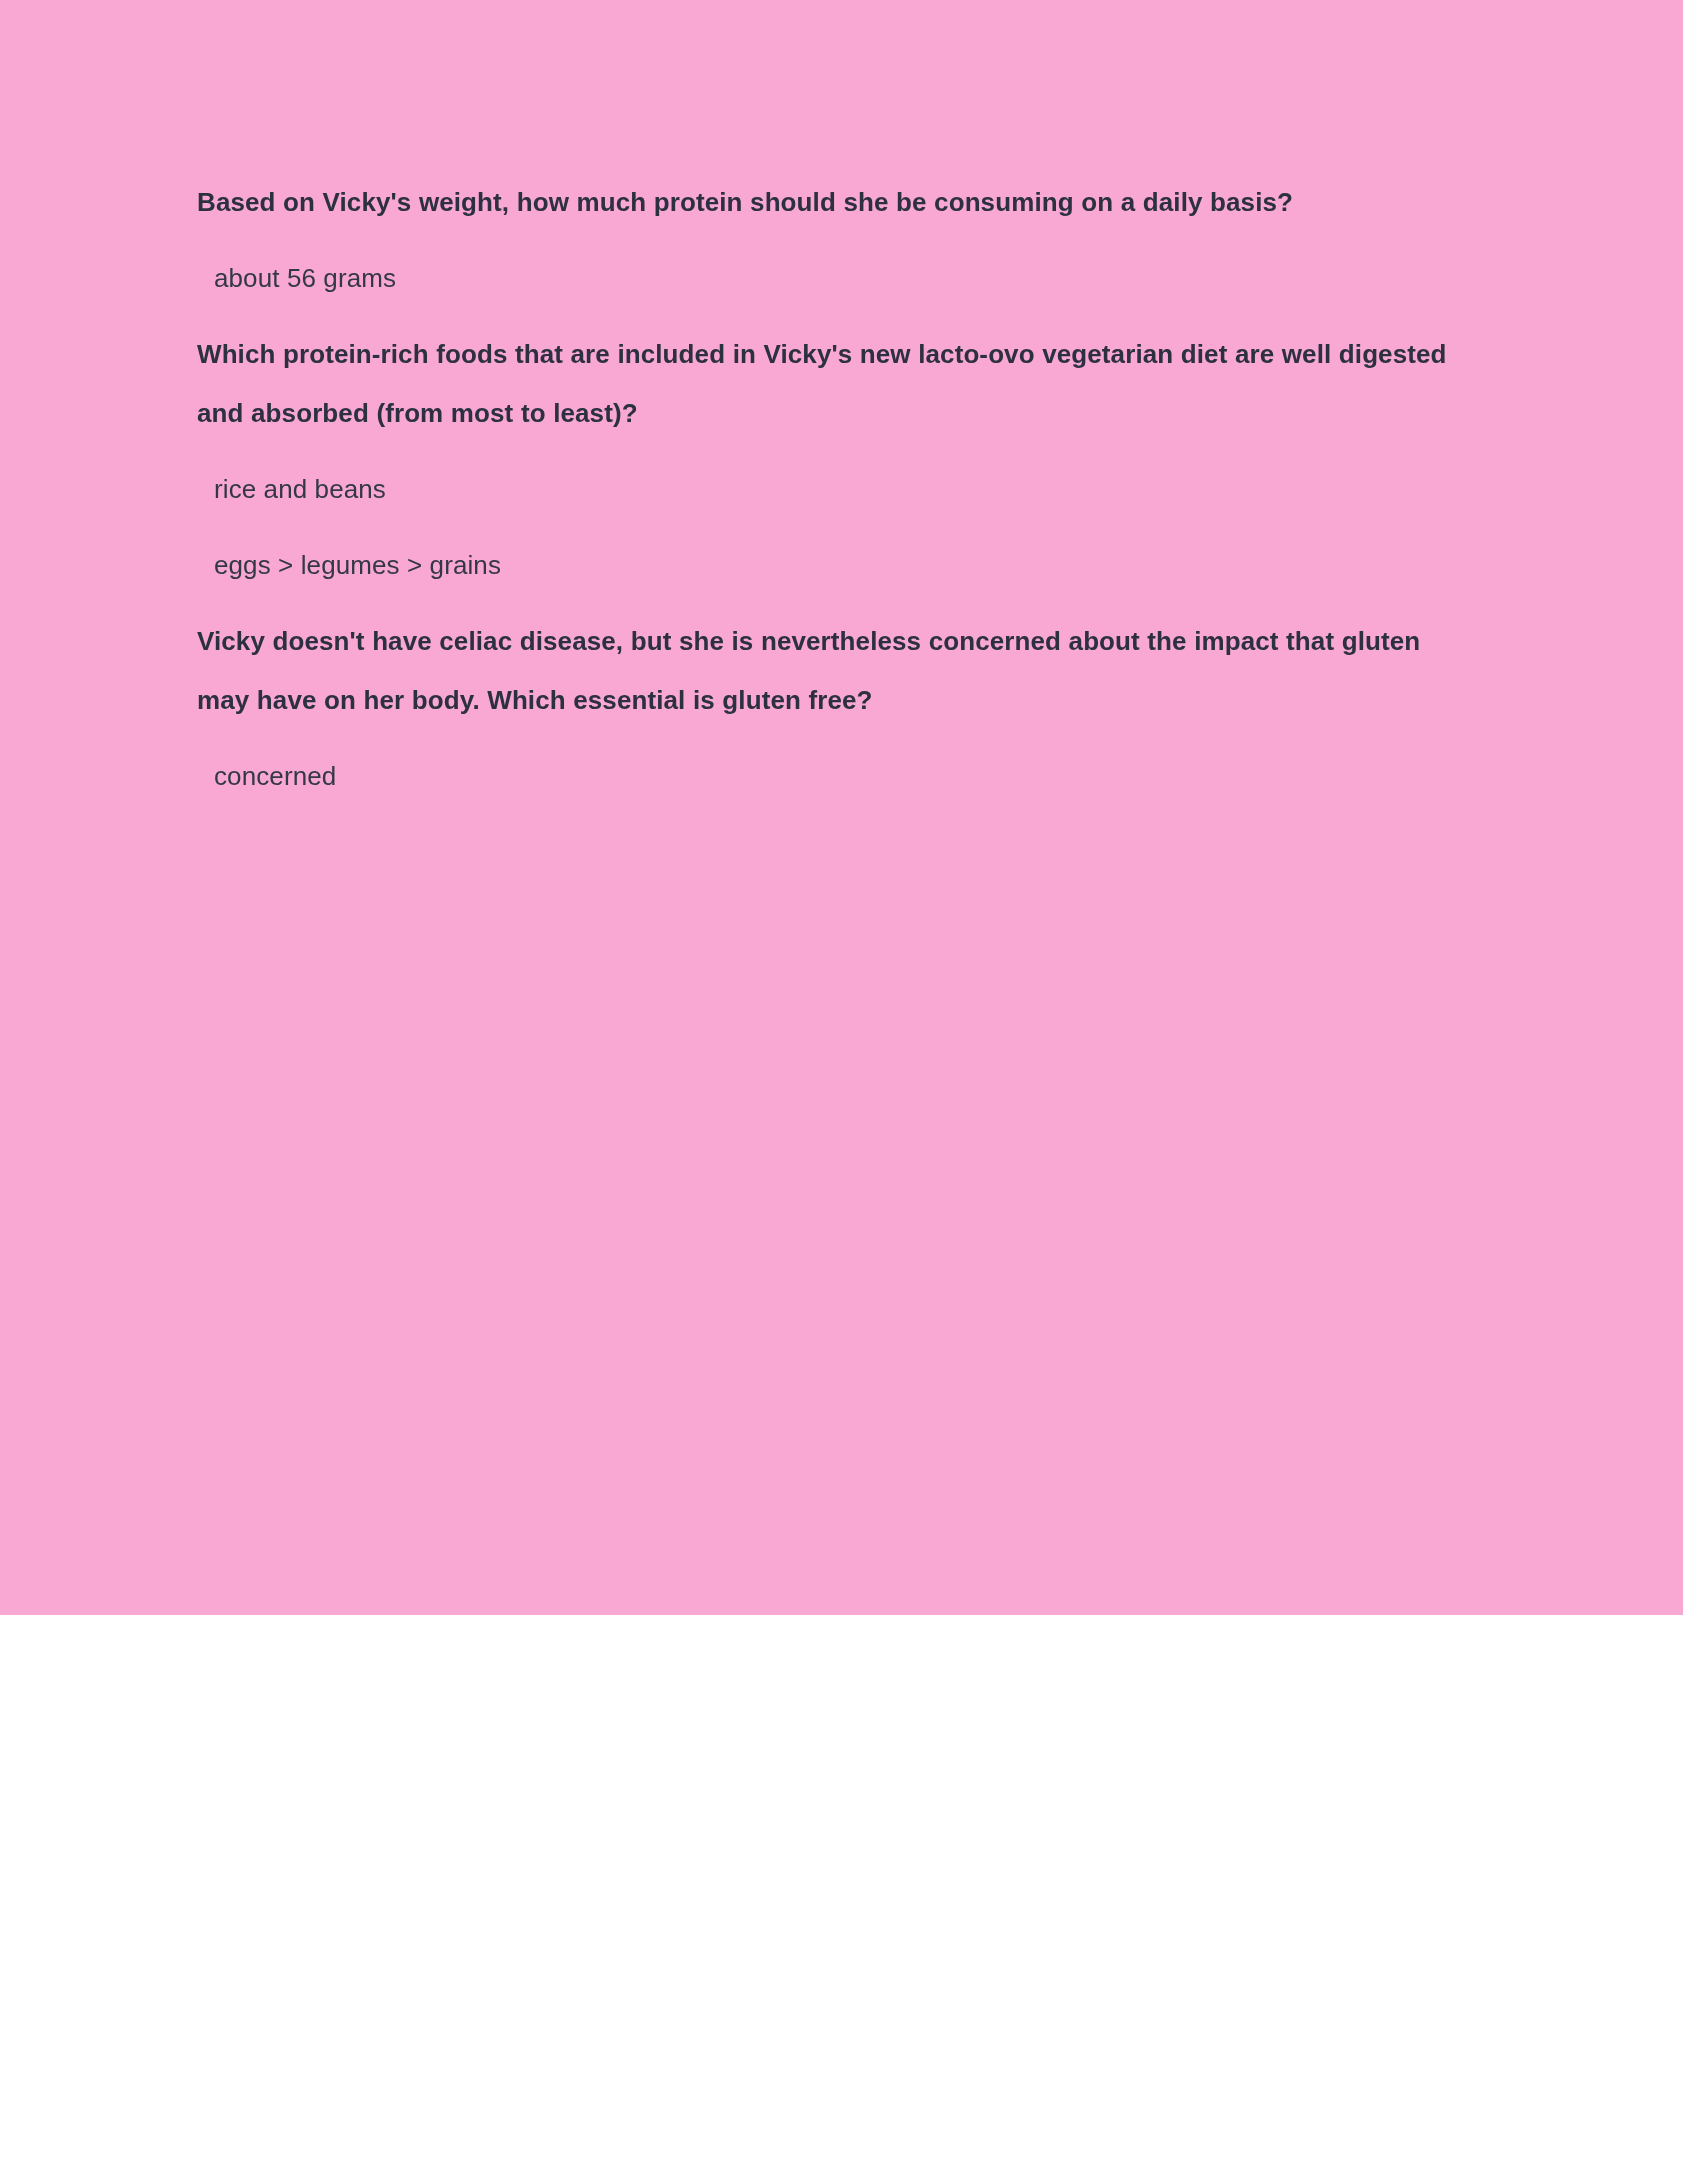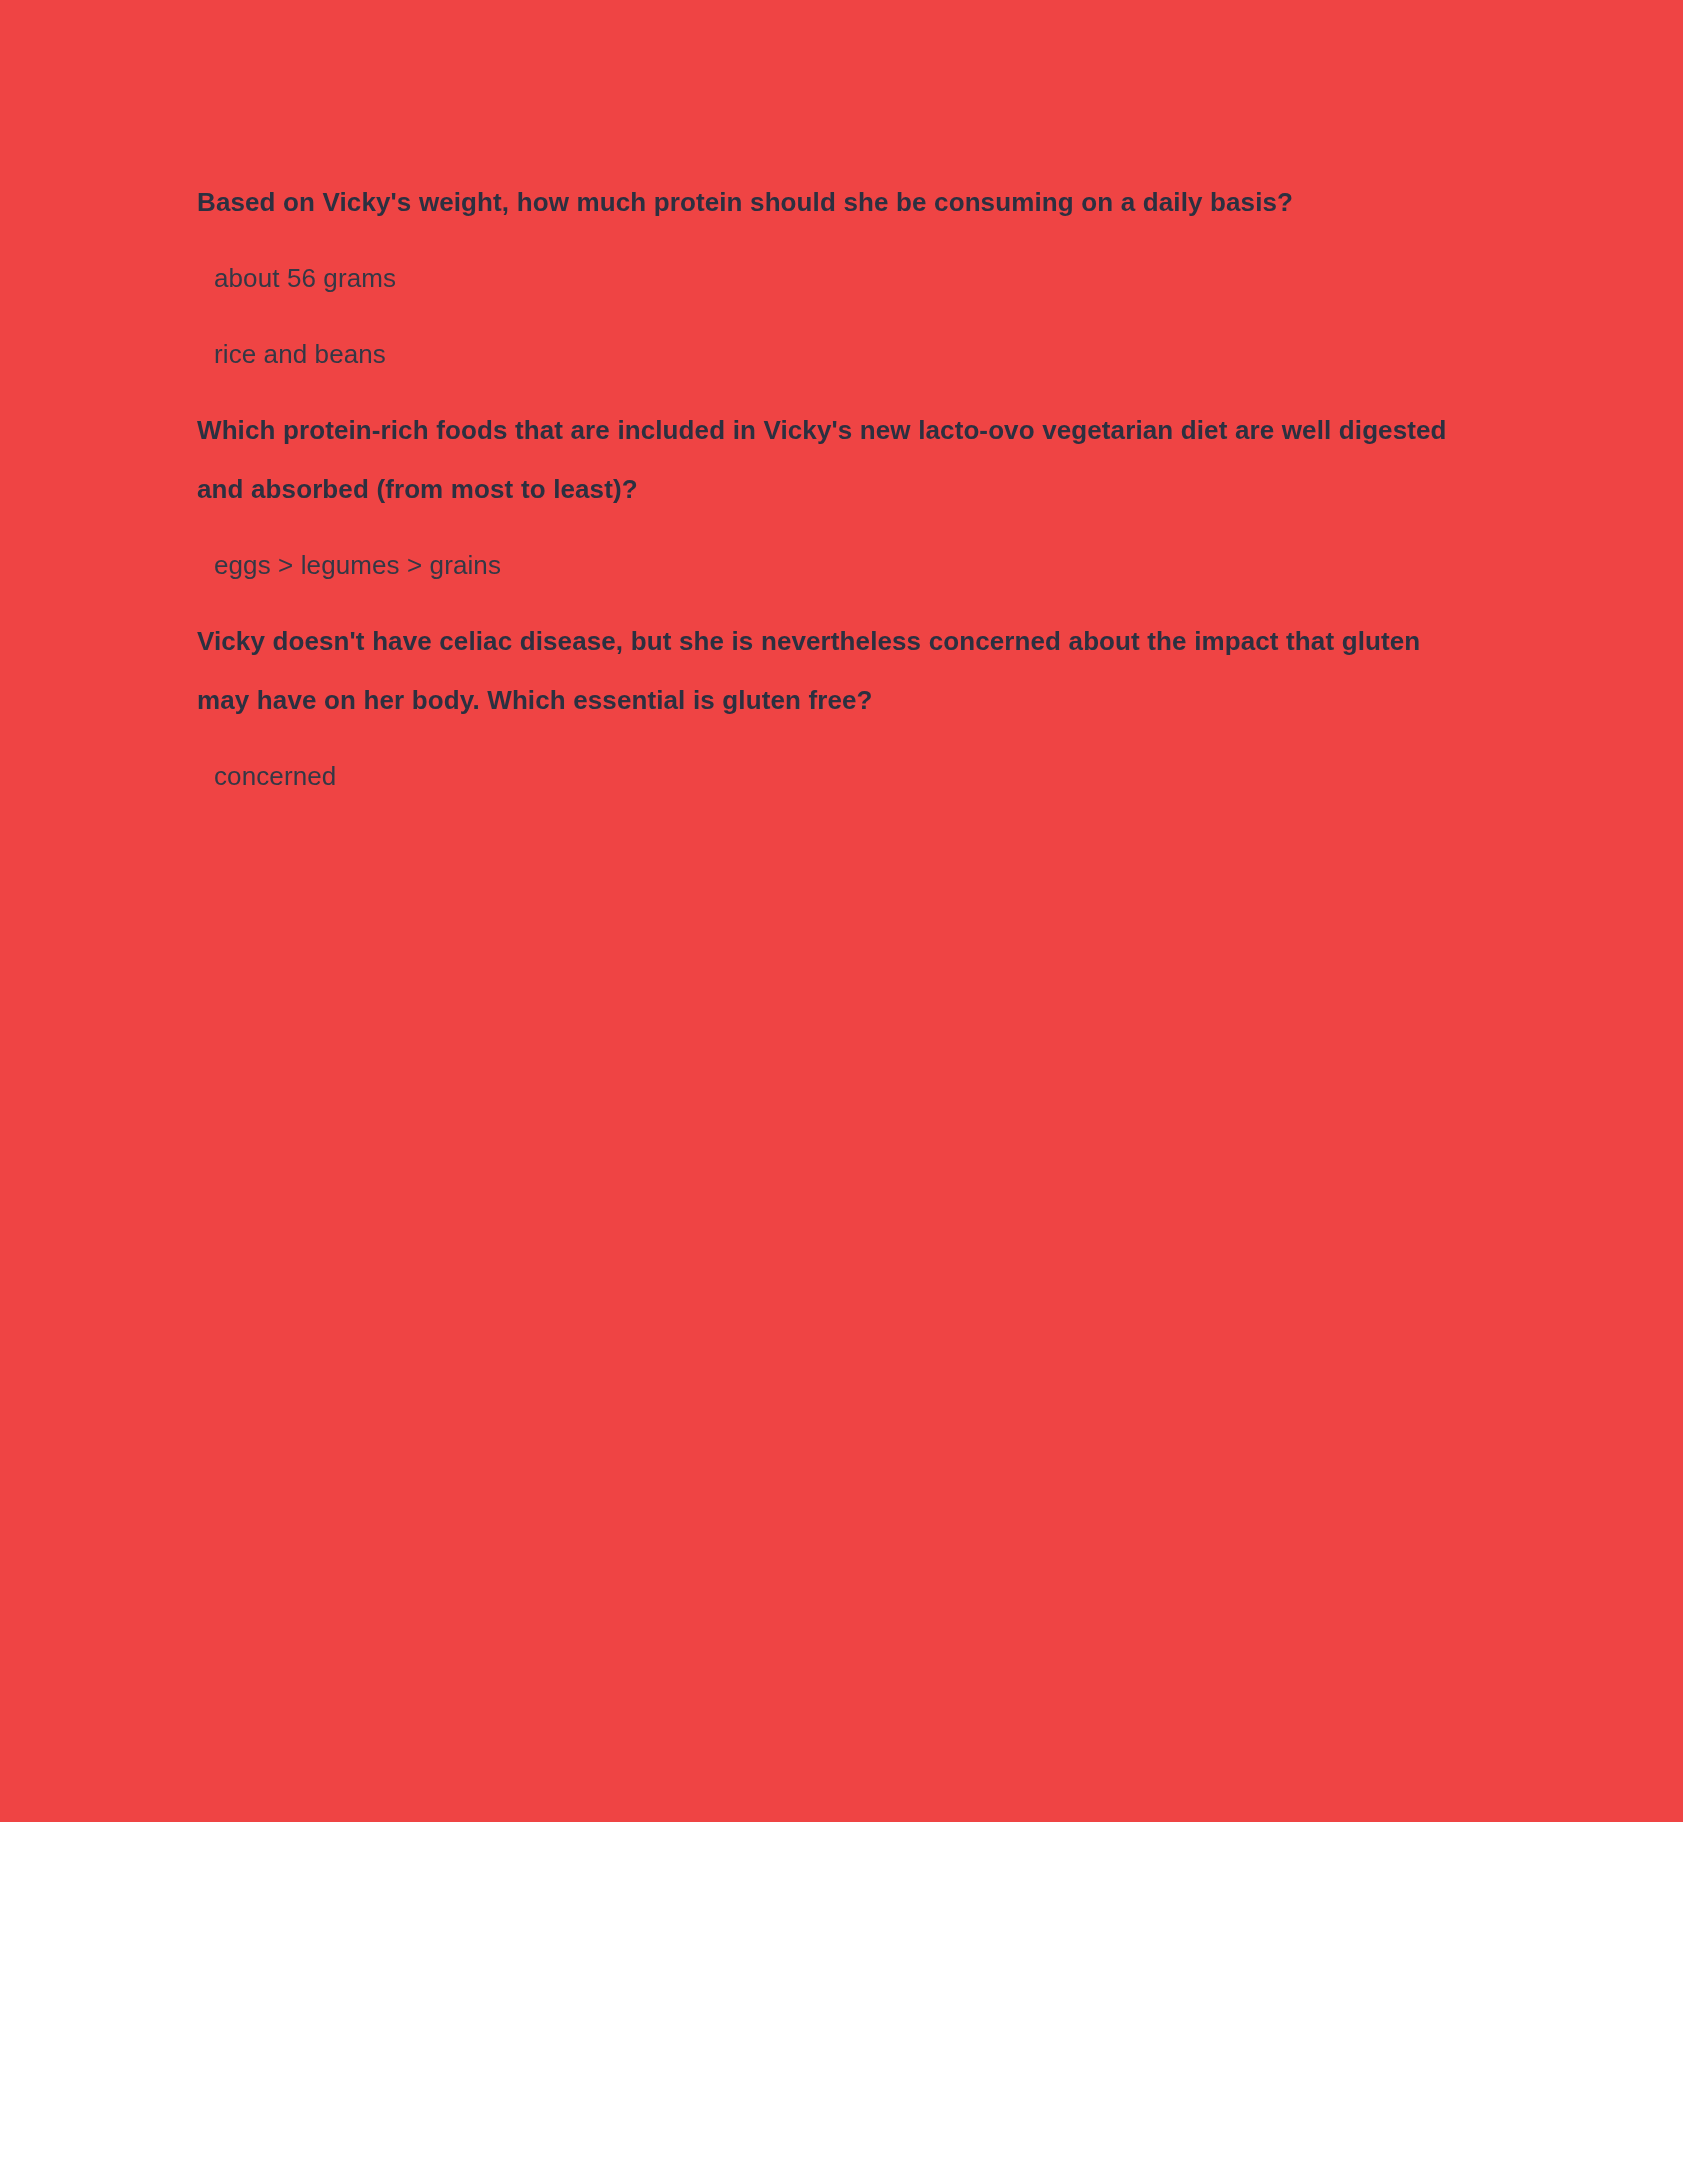--- a/index.html
+++ b/index.html
@@ -11,22 +11,22 @@
     width: 1683px;
     height: 2178px;
     background: #ffffff;
     font-family: "Liberation Sans", sans-serif;
     -webkit-font-smoothing: antialiased;
     overflow: hidden;
   }
   .page {
     position: relative;
     width: 1683px;
-    height: 1822px;
-    background: #ef4444;
+    height: 1615px;
+    background: #f9a8d4;
     box-sizing: border-box;
   }
   .content {
     position: absolute;
     left: 197px;
     top: 173px;
     width: 1263px;
   }
   .block {
     margin: 0 0 36px 0;
@@ -56,23 +56,23 @@
 <body>
 
 <div class="page">
   <div class="content">
 
     <p class="block question">Based on Vicky's weight, how much protein should she be consuming on a daily basis?</p>
 
     <p class="block answer">about 56 grams</p>
 
 
+    <p class="block question">Which protein-rich foods that are included in Vicky's new lacto-ovo vegetarian diet are well digested and absorbed (from most to least)?</p>
+
     <p class="block answer">rice and beans</p>
-
-    <p class="block question">Which protein-rich foods that are included in Vicky's new lacto-ovo vegetarian diet are well digested and absorbed (from most to least)?</p>
 
     <p class="block answer">eggs &gt; legumes &gt; grains</p>
 
     <p class="block question">Vicky doesn't have celiac disease, but she is nevertheless concerned about the impact that gluten may have on her body. Which essential is gluten free?</p>
 
     <p class="block answer">concerned</p>
 
   </div>
 </div>
 

